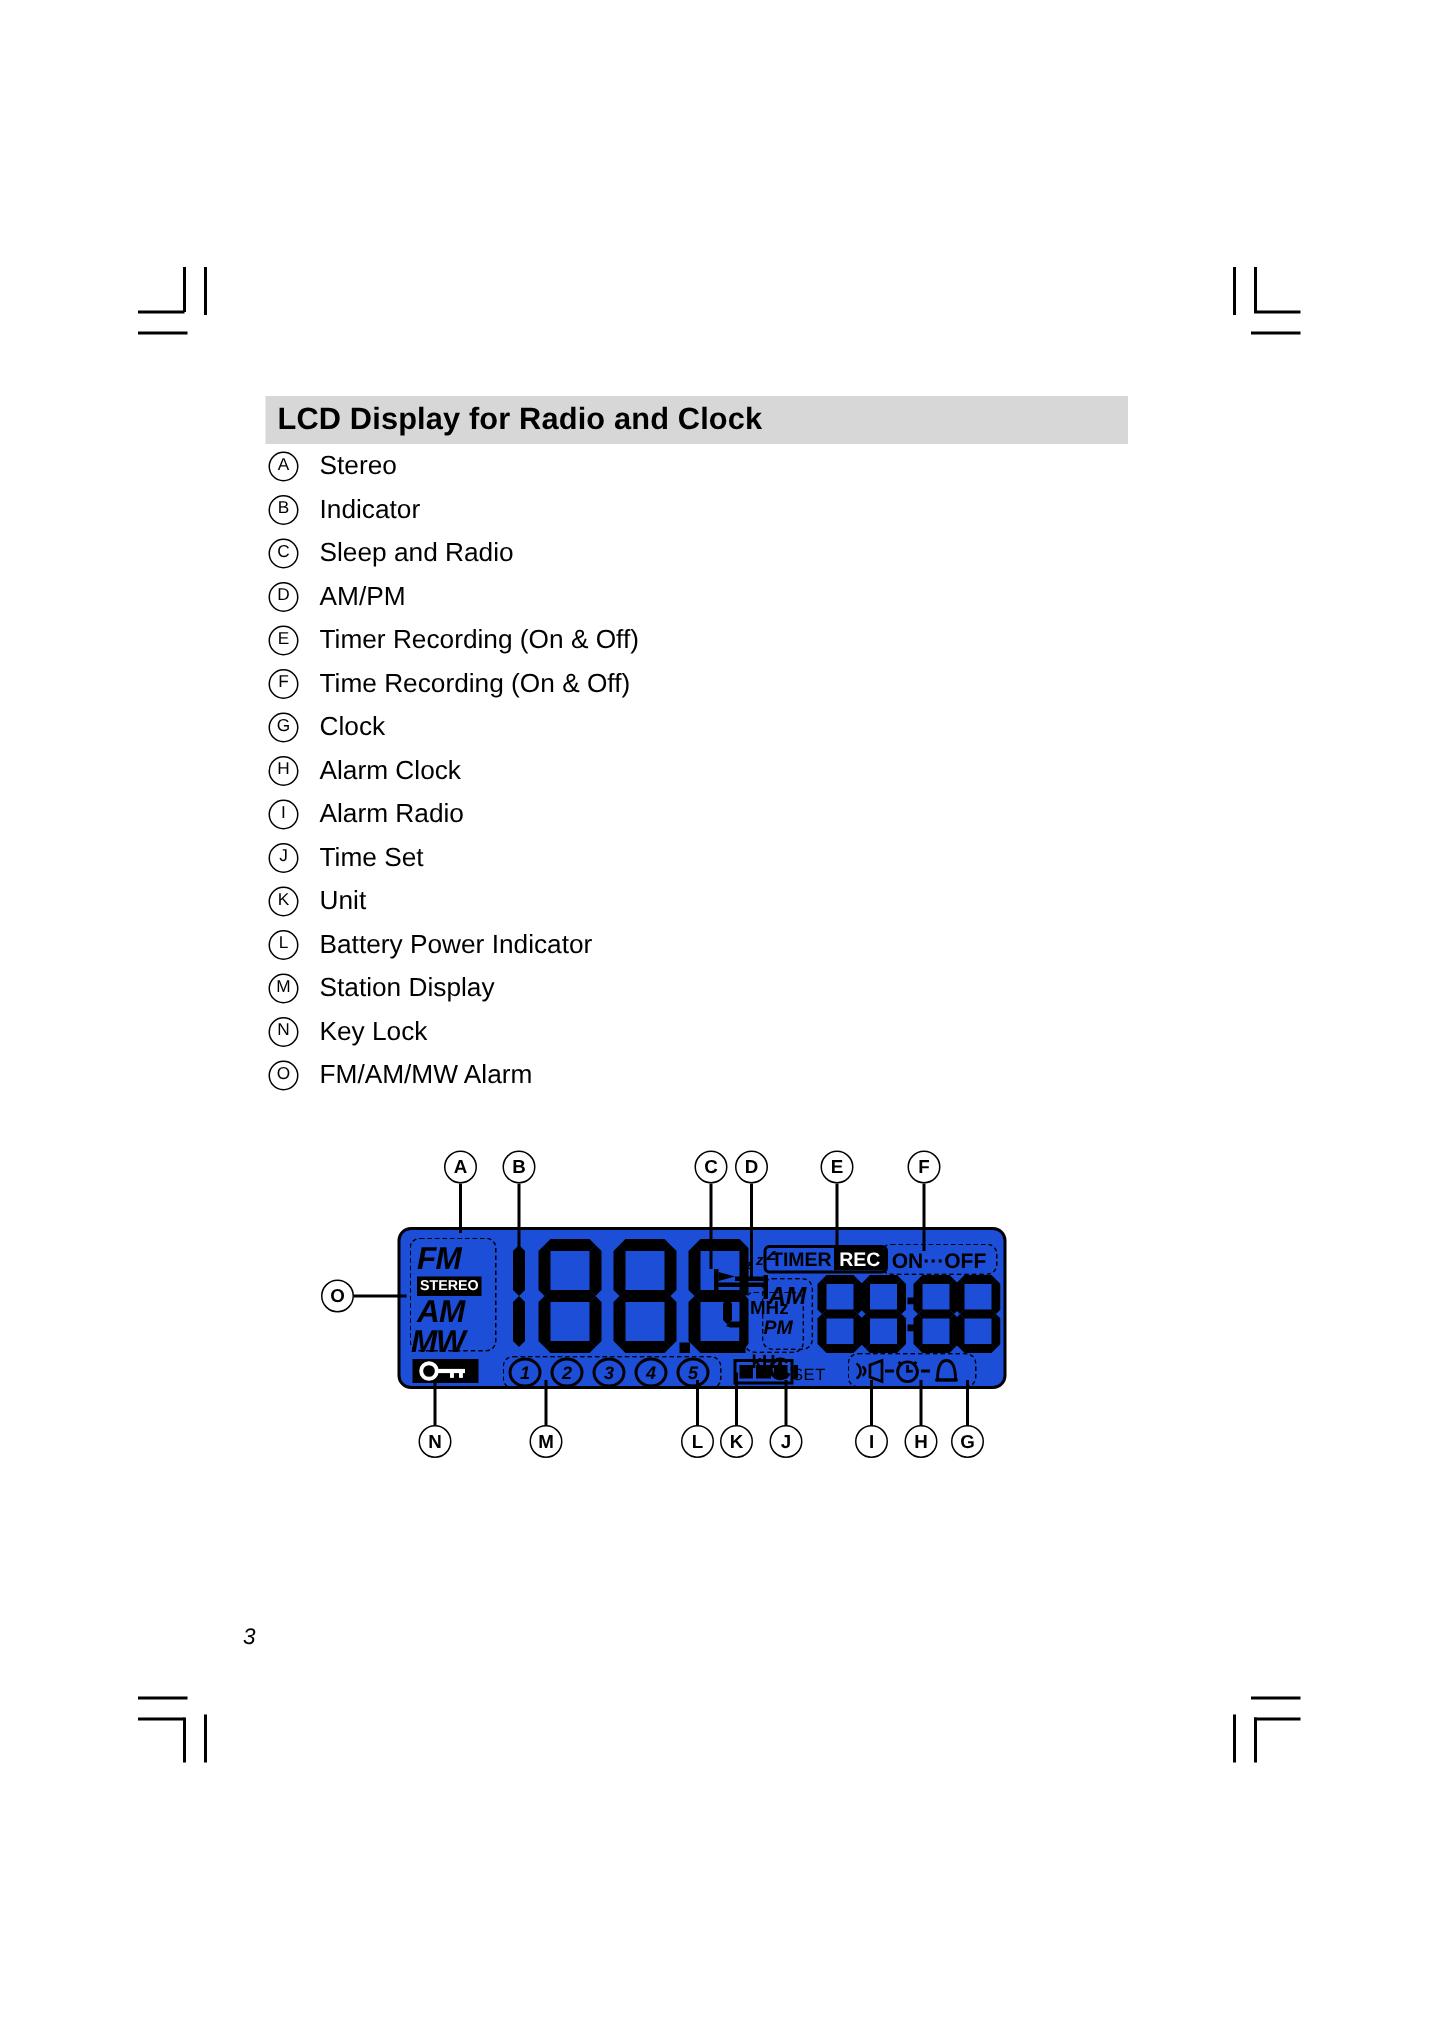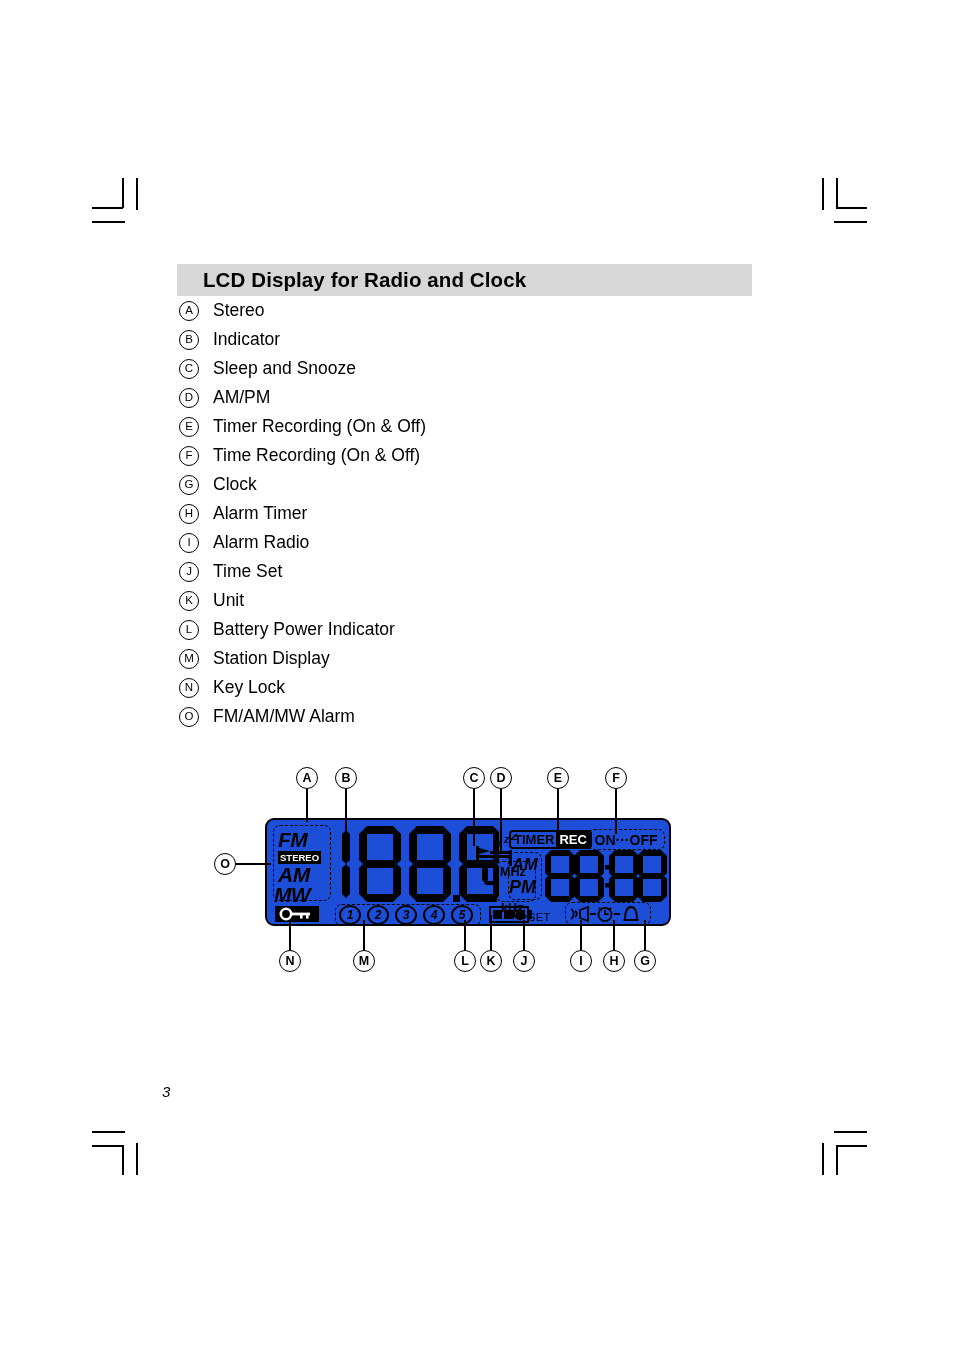--- a/index.html
+++ b/index.html
@@ -57,21 +57,21 @@
     width: 575px;
     height: 32px;
     background: #d7d7d7;
     display: flex;
     align-items: center;
   }
   #section-header .title {
     font-size: 20.5px;
     font-weight: bold;
     letter-spacing: 0.1px;
-    padding-left: 26px;
+    padding-left: 8px;
   }
 
   
   #legend-list {
     position: absolute;
     left: 177px;
     top: 296px;
     width: 600px;
   }
   .legend-item {
@@ -247,21 +247,21 @@
   
   #onoff-group {
     left: 320px; top: 9px; width: 78px; height: 21px;
     display: flex; align-items: center; justify-content: center;
   }
   #onoff-text { font-size: 14px; font-weight: bold; letter-spacing: 0px; }
 
   
   #ampm-group { left: 241px; top: 32px; width: 34px; height: 48px; }
   #am-small { left: 245px; top: 36px; font-size: 16.5px; }
-  #pm-small { left: 242px; top: 58px; font-size: 18px; }
+  #pm-small { left: 242px; top: 58px; font-size: 13px; }
 
   
   #clockset { position: absolute; left: 244px; top: 84px; width: 44px; height: 20px; }
   #clockset .settext {
     position: absolute; left: 17px; top: 7px;
     font-size: 11px; font-weight: normal; letter-spacing: 0.4px;
   }
 
   
   #alarm-group { left: 298px; top: 82px; width: 86px; height: 23px; }
@@ -311,41 +311,41 @@
   <div class="legend-item">
     <span class="legend-marker">A</span>
     <span class="legend-text">Stereo</span>
   </div>
   <div class="legend-item">
     <span class="legend-marker">B</span>
     <span class="legend-text">Indicator</span>
   </div>
   <div class="legend-item">
     <span class="legend-marker">C</span>
-    <span class="legend-text">Sleep and Snooze</span>
+    <span class="legend-text">Sleep and Radio</span>
   </div>
   <div class="legend-item">
     <span class="legend-marker">D</span>
     <span class="legend-text">AM/PM</span>
   </div>
   <div class="legend-item">
     <span class="legend-marker">E</span>
     <span class="legend-text">Timer Recording (On &amp; Off)</span>
   </div>
   <div class="legend-item">
     <span class="legend-marker">F</span>
     <span class="legend-text">Time Recording (On &amp; Off)</span>
   </div>
   <div class="legend-item">
     <span class="legend-marker">G</span>
     <span class="legend-text">Clock</span>
   </div>
   <div class="legend-item">
     <span class="legend-marker">H</span>
-    <span class="legend-text">Alarm Timer</span>
+    <span class="legend-text">Alarm Clock</span>
   </div>
   <div class="legend-item">
     <span class="legend-marker">I</span>
     <span class="legend-text">Alarm Radio</span>
   </div>
   <div class="legend-item">
     <span class="legend-marker">J</span>
     <span class="legend-text">Time Set</span>
   </div>
   <div class="legend-item">

